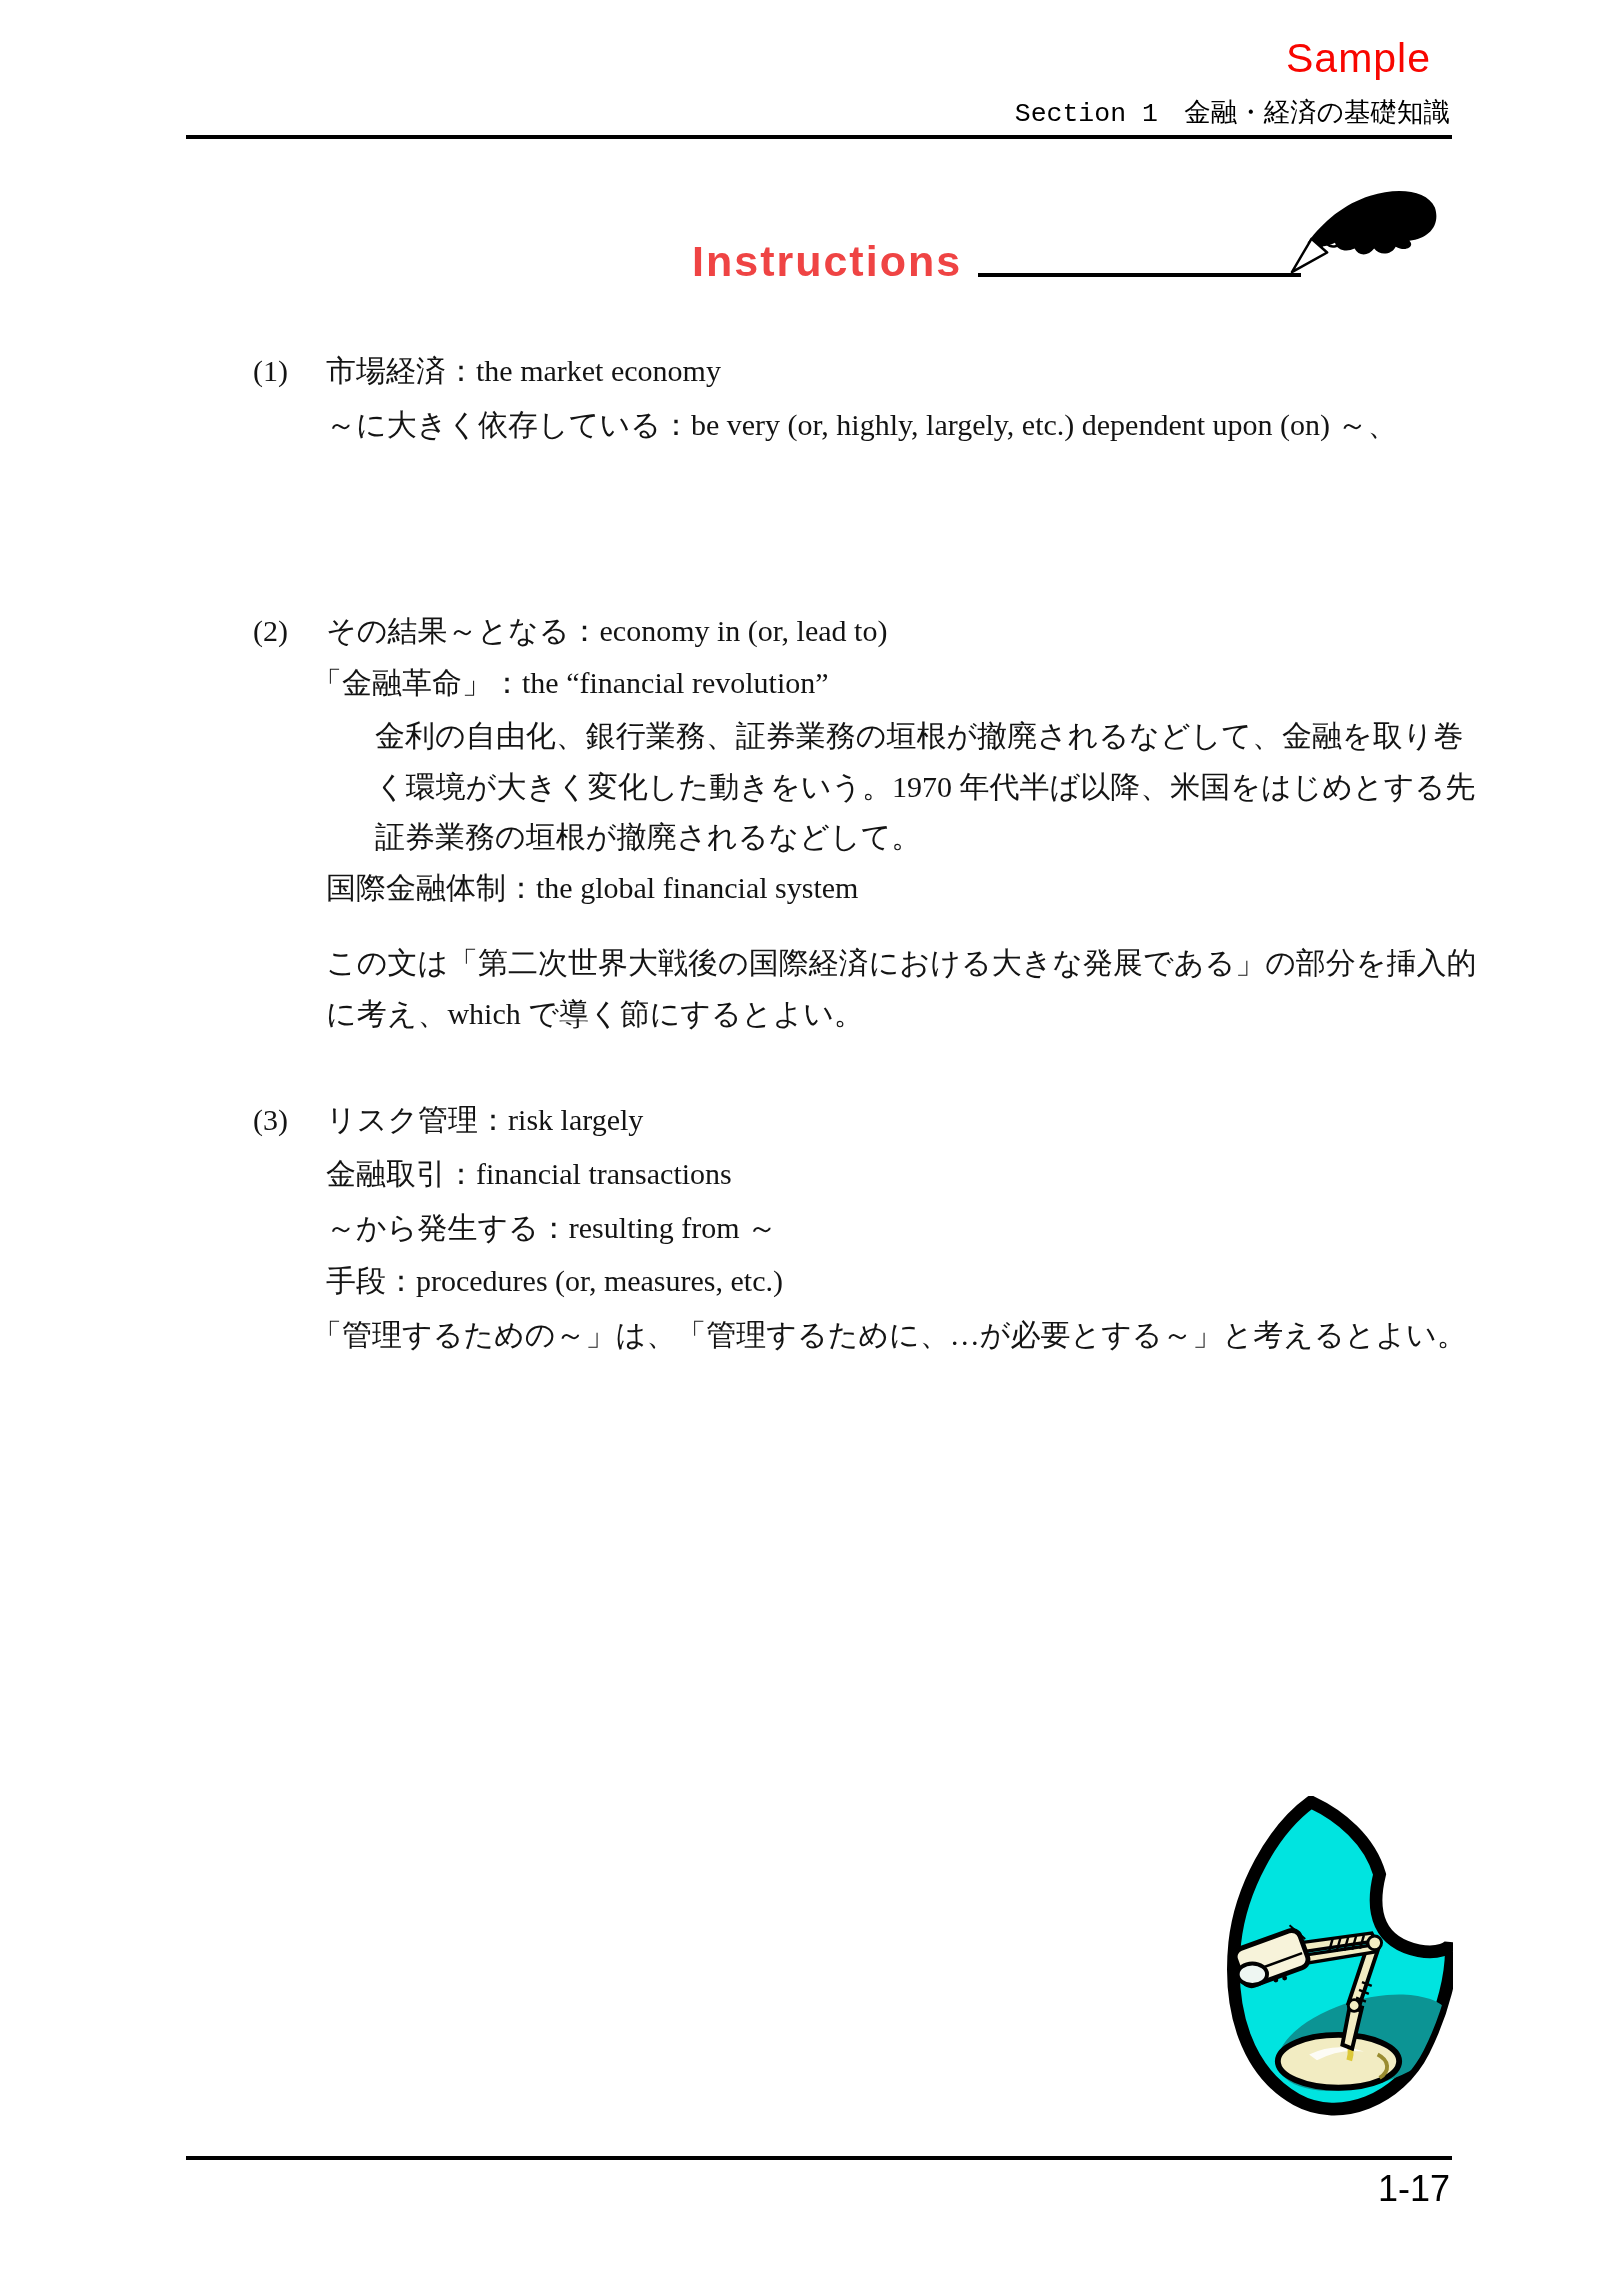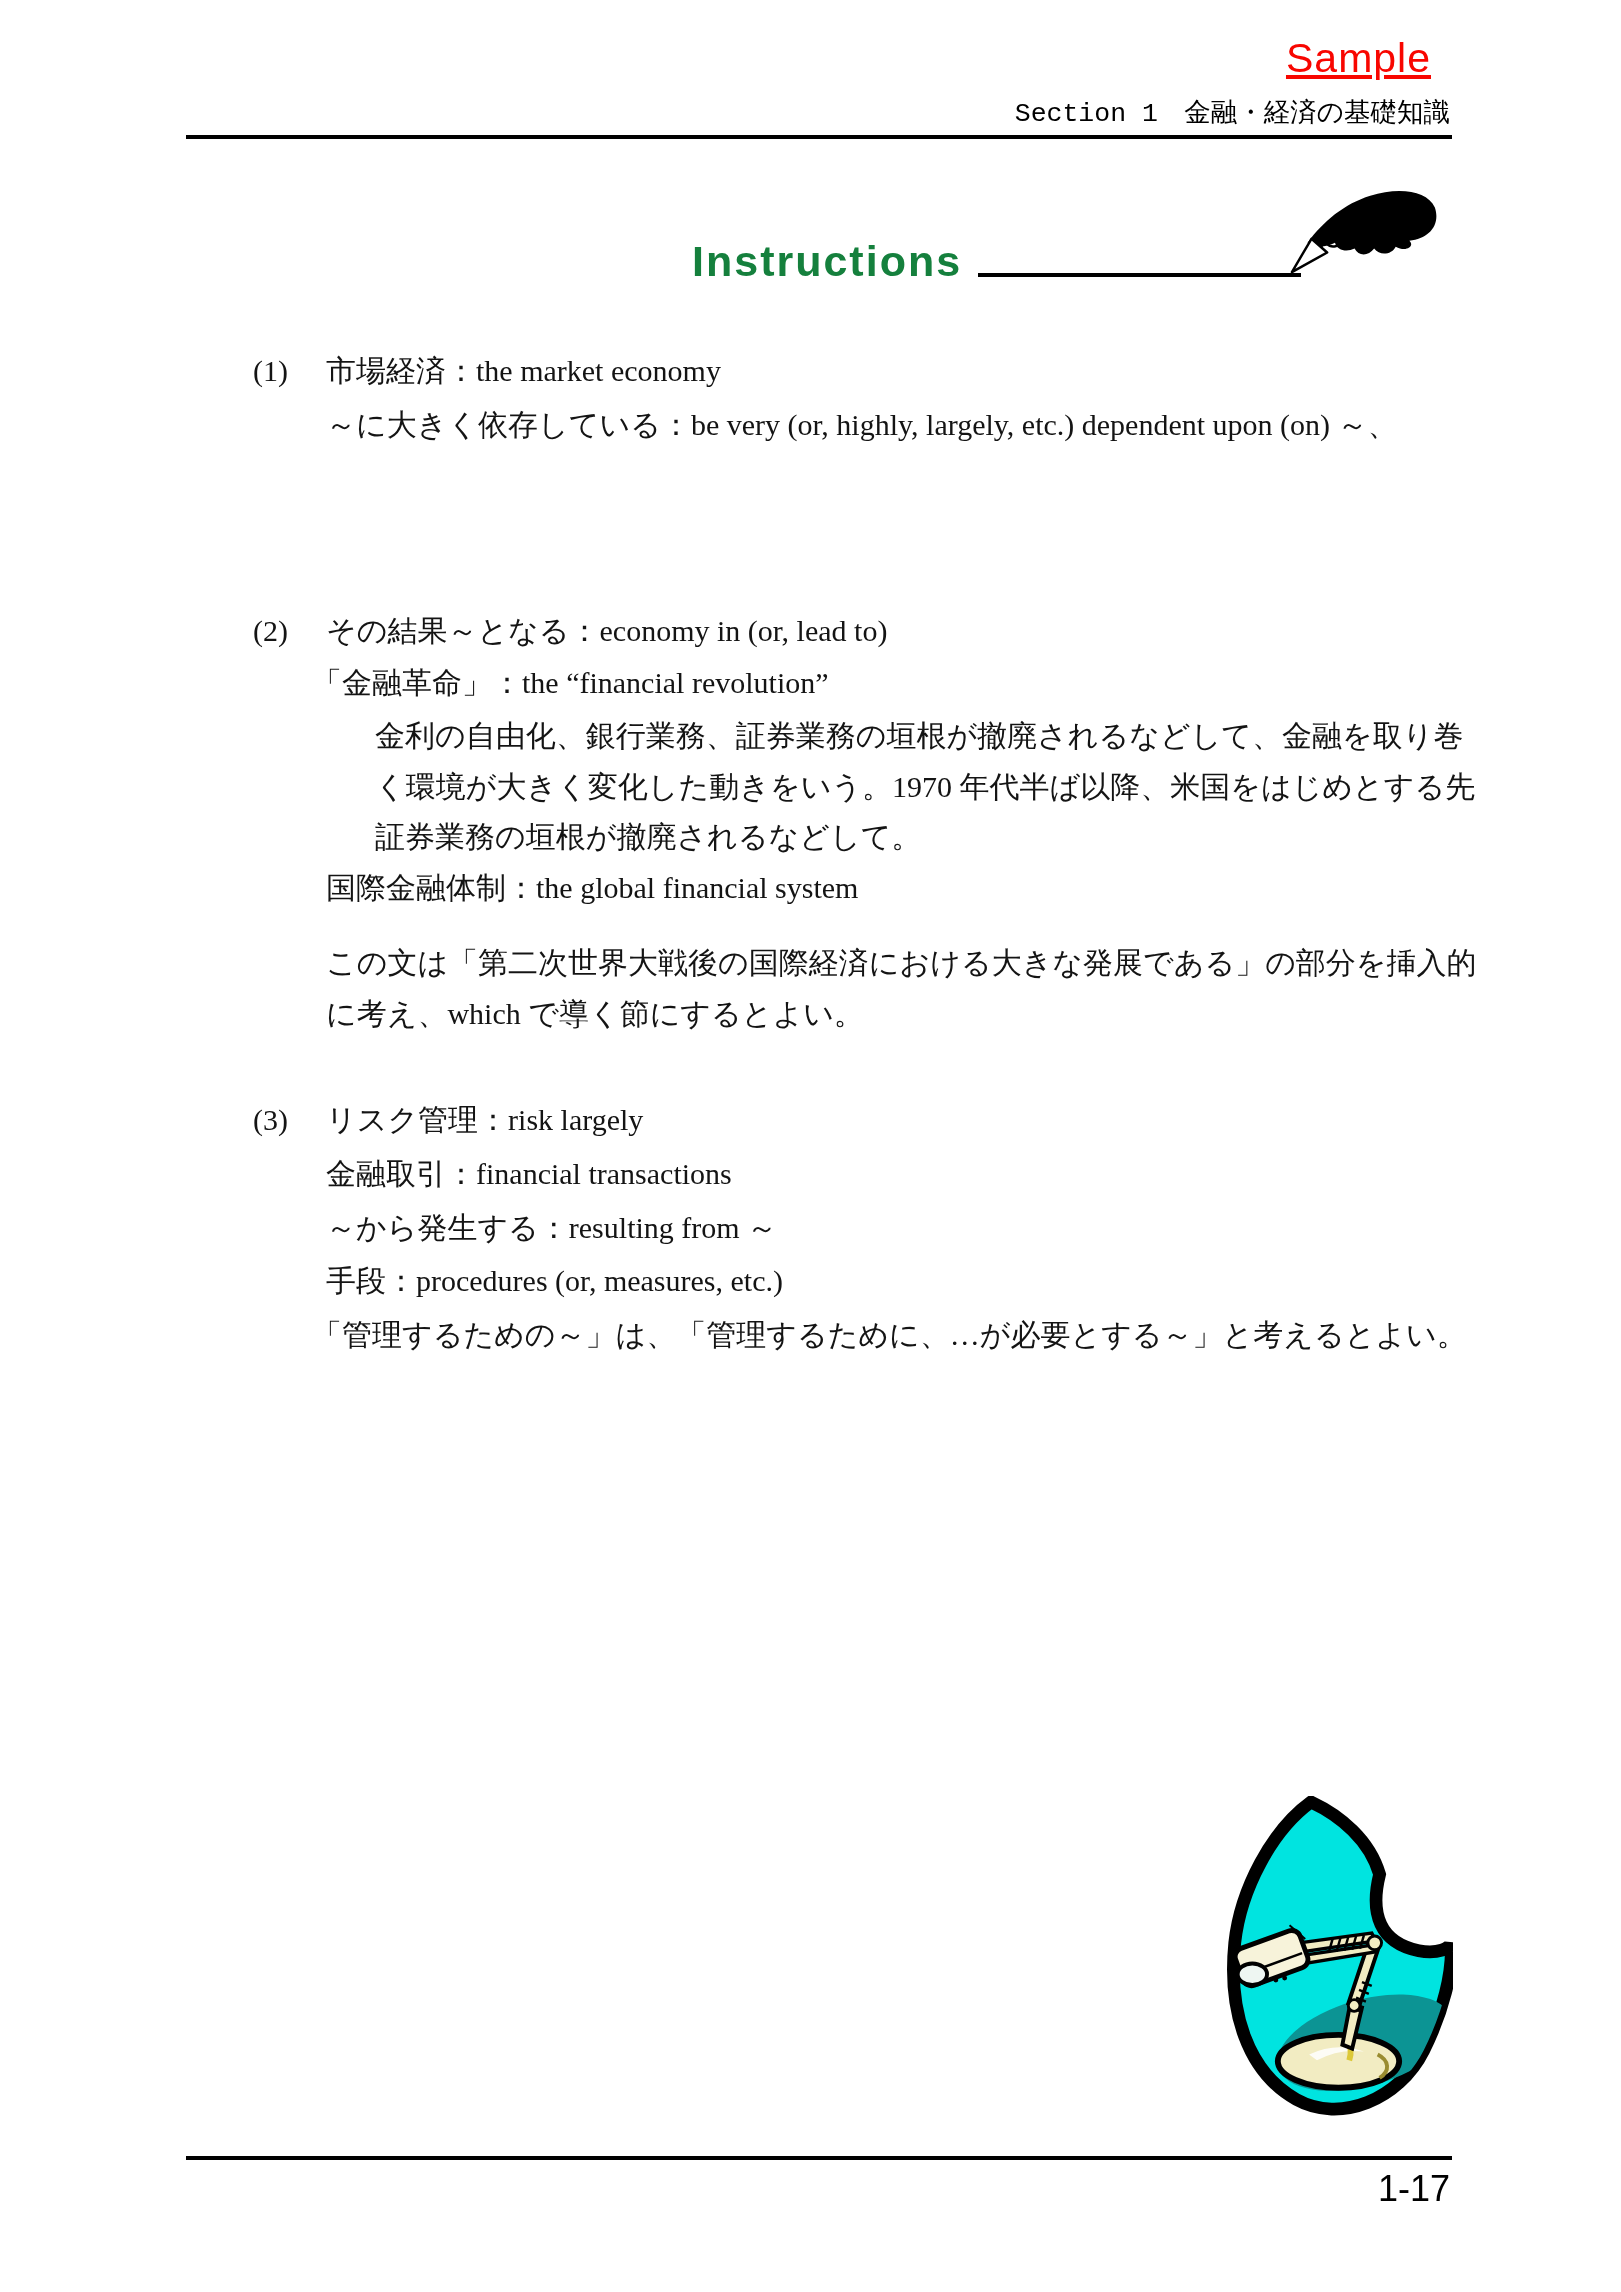--- a/index.html
+++ b/index.html
@@ -14,39 +14,38 @@
     color: #141414;
   }
   .abs { position: absolute; white-space: nowrap; }
 
   
   .watermark {
     top: 35px; right: 190px;
     font-family: "Liberation Sans", "DejaVu Sans", sans-serif;
     font-size: 41px; font-weight: 400; color: #f80600;
     letter-spacing: 1px;
-    text-decoration: underline;
   }
   .section-title {
     top: 94px; right: 171px;
     font-family: Liberation Mono, monospace;
     font-size: 26.5px; color: #000;
   }
   .rule {
     left: 186px; width: 1266px; height: 3.9px;
     background: #000;
   }
   .rule-top { top: 135px; }
   .rule-bottom { top: 2156px; }
 
   
   .doc-title {
     left: 692px; top: 237px;
     font-family: "Liberation Sans", "DejaVu Sans", sans-serif;
-    font-size: 43px; font-weight: 800; letter-spacing: 2px; color: #15803d;
+    font-size: 43px; font-weight: 800; letter-spacing: 2px; color: #ef4444;
   }
   .title-underline {
     left: 978px; top: 273px; width: 323px; height: 3.9px; background: #000;
   }
   .quill { left: 1272px; top: 182px; }
 
   
   .body-line { font-size: 30px; line-height: 43px; }
   .num { left: 253px; }
   .lv1 { left: 326px; }

